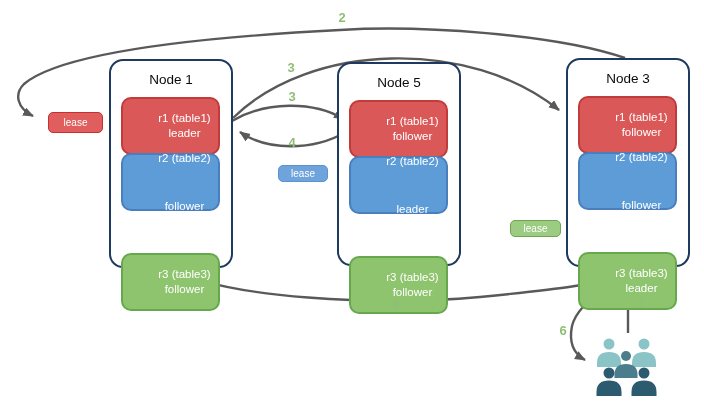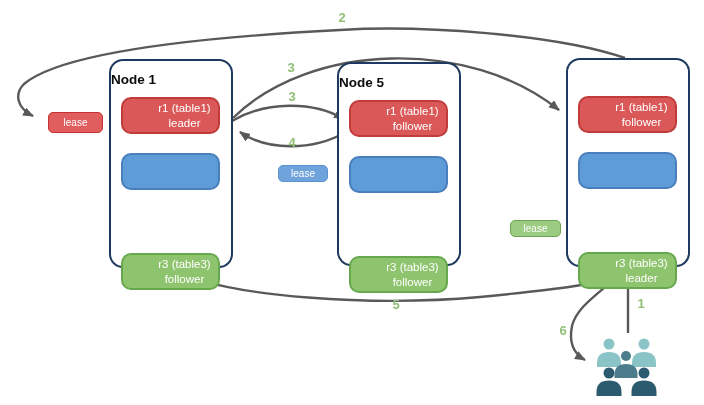--- a/index.html
+++ b/index.html
@@ -6,25 +6,25 @@
   .canvas{
     position:relative;width:704px;height:405px;background:#ffffff;overflow:hidden;
     font-family:"Liberation Sans", sans-serif;
   }
   .arrows-layer{position:absolute;left:0;top:0;width:704px;height:405px;pointer-events:none;}
   .node{
     position:absolute;width:124px;height:209px;background:#ffffff;
     border:2px solid #1F3A5F;border-radius:14px;box-sizing:border-box;
   }
   .node-title{
-    position:absolute;top:11px;left:0;width:100%;text-align:left;
-    font-size:13.5px;font-weight:bold;color:#0a0a0a;
+    position:absolute;top:11px;left:0;width:100%;text-align:center;
+    font-size:13.5px;font-weight:normal;color:#0a0a0a;
   }
   .replica{
-    position:absolute;left:10px;width:99px;height:37px;border-radius:10px;
+    position:absolute;left:10px;width:99px;height:58px;border-radius:10px;
     box-sizing:border-box;border:2px solid transparent;
     display:flex;flex-direction:column;align-items:center;justify-content:center;
     color:#ffffff;font-size:11.5px;line-height:1.3;text-align:center;padding-left:28px;
   }
   .replica.red{background:#DB5858;border-color:#C13B3B;}
   .replica.blue{background:#5D9CD6;border-color:#4A7FBE;gap:33px;}
   .replica.green{background:#8FC46F;border-color:#67A84E;margin-top:45px;}
   .r-pos-0{top:36px;} .r-pos-1{top:92px;} .r-pos-2{top:147px;}
   .lease{
     position:absolute;box-sizing:border-box;border-radius:5px;
@@ -105,20 +105,21 @@
       <span>r2 (table2)</span>
       <span>leader</span>
     </div>
     <div class="replica green r-pos-2">
       <span>r3 (table3)</span>
       <span>follower</span>
     </div>
   </div>
 
   <div class="node" style="left:566px;top:58px;">
+    <div class="node-title">Node 3</div>
     <div class="replica red r-pos-0">
       <span>r1 (table1)</span>
       <span>follower</span>
     </div>
     <div class="replica blue r-pos-1">
       <span>r2 (table2)</span>
       <span>follower</span>
     </div>
     <div class="replica green r-pos-2">
       <span>r3 (table3)</span>

